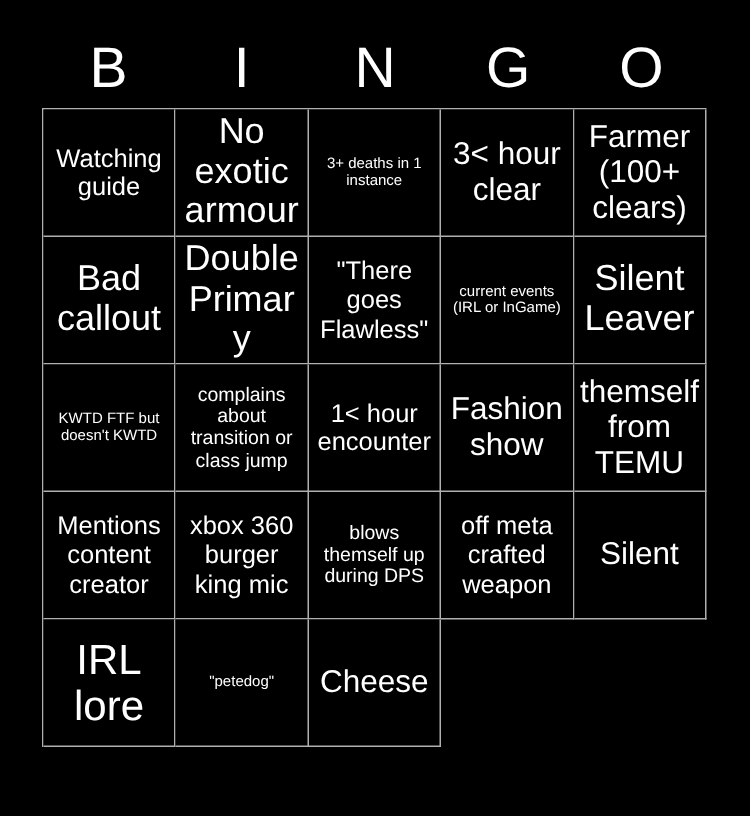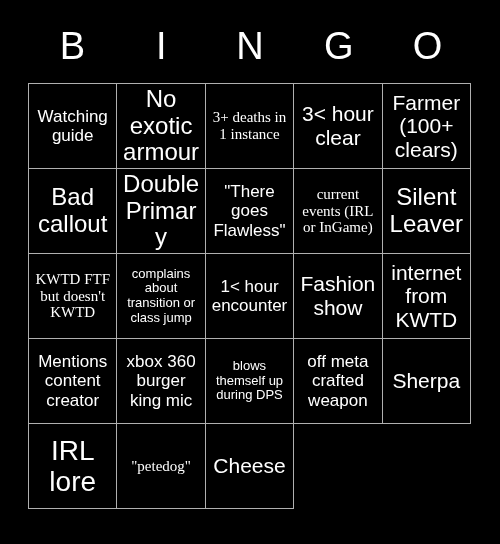--- a/index.html
+++ b/index.html
@@ -38,21 +38,21 @@
     color: #ffffff;
     font-size: 38px;
     line-height: 1;
     font-weight: 400;
     letter-spacing: 0px;
     user-select: none;
   }
   #bingo-grid {
     position: absolute;
     left: 28px;
-    top: 83px;
+    top: 72px;
     width: 443px;
     height: 426px;
     display: grid;
     grid-template-columns: repeat(5, 1fr);
     grid-template-rows: repeat(5, 1fr);
     border-top: 1px solid #b0b0b0;
     border-left: 1px solid #b0b0b0;
     box-sizing: border-box;
     background: #000000;
   }
@@ -71,21 +71,21 @@
   }
   .cell-text {
     display: block;
     width: 100%;
     line-height: 1.12;
     word-wrap: break-word;
     overflow-wrap: break-word;
   }
   
   .fs-xs  { font-size: 13px; }
-  .fs-s   { font-size: 15px; font-family: Liberation Serif, serif; }
+  .fs-s   { font-size: 10px; }
   .fs-m   { font-size: 17px; }
   .fs-l   { font-size: 21px; }
   .fs-xl  { font-size: 24px; }
   .fs-xxl { font-size: 28px; }
 </style>
 </head>
 <body>
 
 <div id="bingo-card">
 
@@ -137,37 +137,37 @@
         <span class="cell-text fs-xs">complains about transition or class jump</span>
       </div>
     <div class="bingo-cell">
         <span class="cell-text fs-m">1&lt; hour encounter</span>
       </div>
     <div class="bingo-cell">
         <span class="cell-text fs-l">Fashion show</span>
       </div>
 
     <div class="bingo-cell">
-        <span class="cell-text fs-l">internet from KWTD</span>
+        <span class="cell-text fs-l">themself from TEMU</span>
       </div>
     <div class="bingo-cell">
         <span class="cell-text fs-m">Mentions content creator</span>
       </div>
     <div class="bingo-cell">
         <span class="cell-text fs-m">xbox 360 burger king mic</span>
       </div>
     <div class="bingo-cell">
         <span class="cell-text fs-xs">blows themself up during DPS</span>
       </div>
 
     <div class="bingo-cell">
         <span class="cell-text fs-m">off meta crafted weapon</span>
       </div>
     <div class="bingo-cell">
-        <span class="cell-text fs-l">Sherpa</span>
+        <span class="cell-text fs-l">Silent</span>
       </div>
     <div class="bingo-cell">
         <span class="cell-text fs-xxl">IRL lore</span>
       </div>
     <div class="bingo-cell">
         <span class="cell-text fs-s">"petedog"</span>
       </div>
     <div class="bingo-cell">
         <span class="cell-text fs-l">Cheese</span>
       </div>

